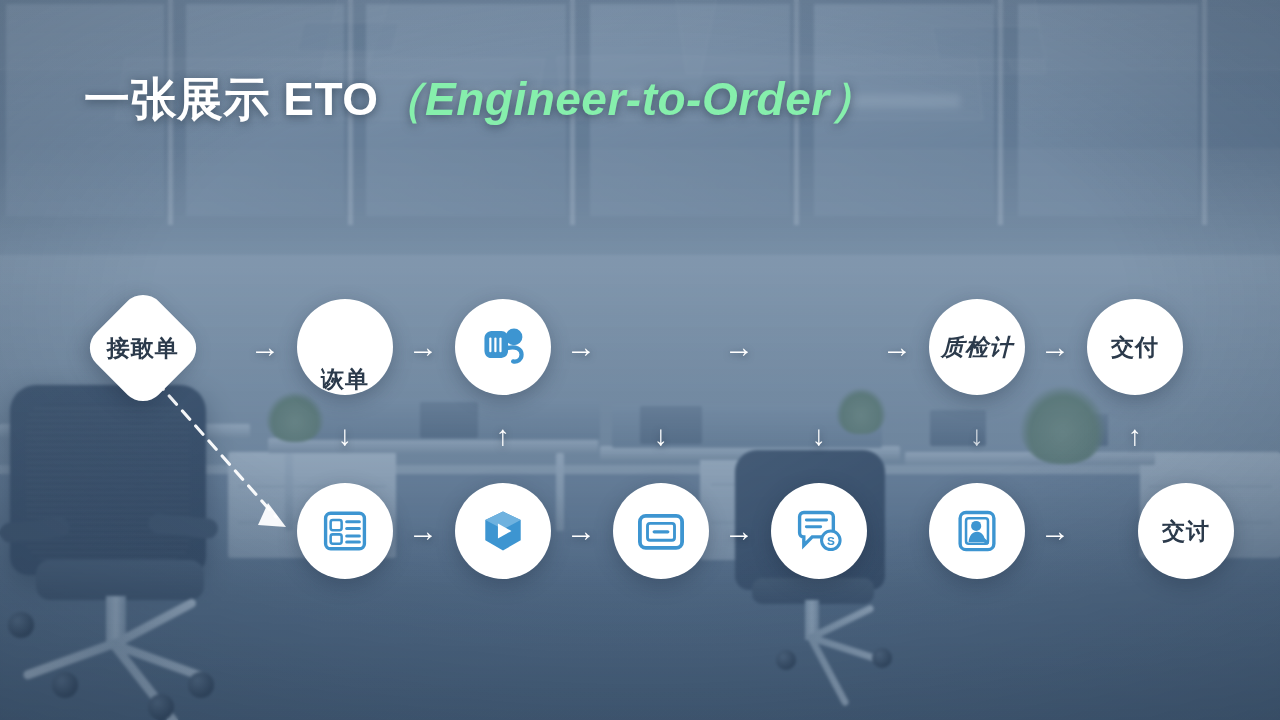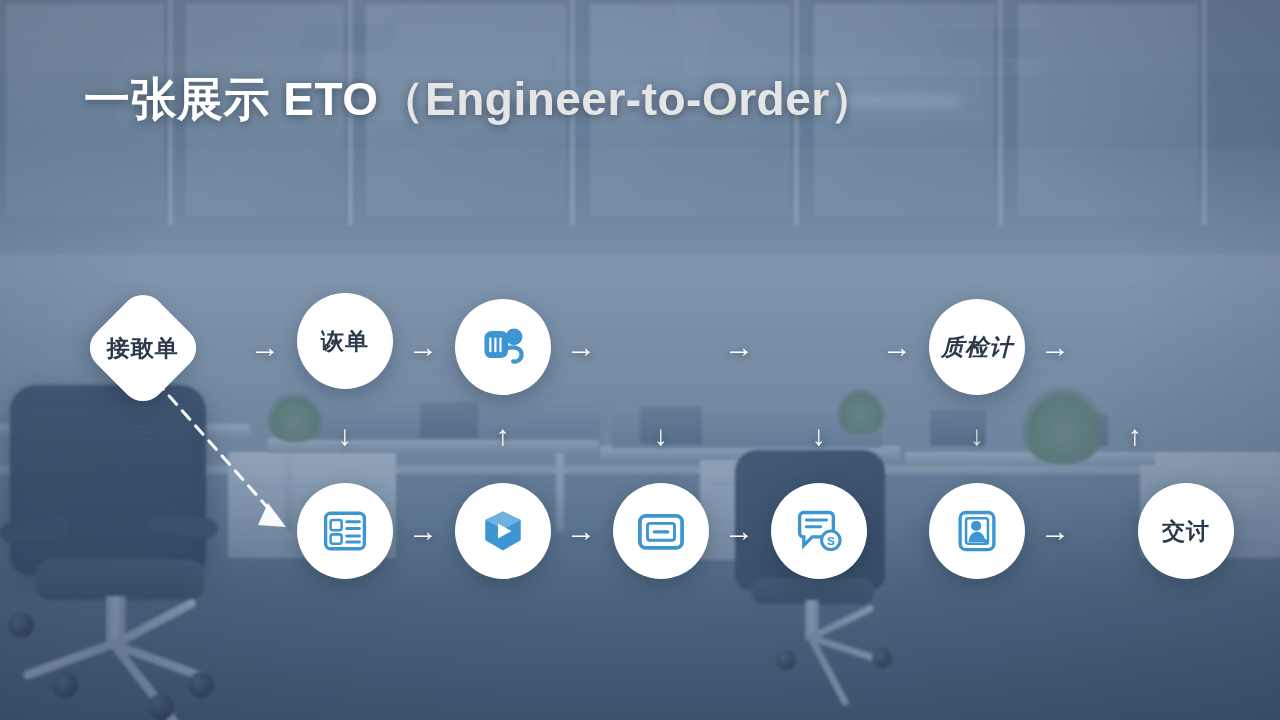--- a/index.html
+++ b/index.html
@@ -155,21 +155,21 @@
     background:radial-gradient(ellipse 82% 74% at 50% 42%,rgba(0,0,0,0) 46%,rgba(26,40,56,0.30) 100%);
   }
 
   
   #header { position:absolute; left:84px; top:72px; width:1120px; }
   #title {
     font-size:46px; font-weight:bold; color:#ffffff; line-height:1.18;
     letter-spacing:0.5px; white-space:nowrap;
     text-shadow:0 2px 10px rgba(20,34,50,0.55);
   }
-  #title .paren { color:#e5e5e5; }
+  #title .paren { color:#86efac;font-style:italic; }
   #subtitle {
     margin-top:14px; font-size:21px; color:#eef4f9; white-space:nowrap;
     letter-spacing:0.4px;
     text-shadow:0 1px 7px rgba(20,34,50,0.55);
   }
 
   
   #flow { position:absolute; inset:0; }
 
   .node {
@@ -312,21 +312,21 @@
     <line x1="6" y1="6" x2="126" y2="142" stroke="#ffffff" stroke-width="3.2" stroke-dasharray="11 9" stroke-linecap="round" opacity="0.95"></line>
     <path d="M118 128 L136 152 L108 150 Z" fill="#ffffff" opacity="0.95"></path>
   </svg>
 
   <div class="node diamond" style="left:99px; top:304px; width:88px; height:88px;">
     <span class="node-label">接敢单</span>
   </div>
 
   <div class="arrow" style="left:248px; top:332px; width:34px; height:30px;">→</div>
 
-  <div class="node circle" style="left:297px; top:293px; width:96px; height:96px;">
+  <div class="node circle" style="left:297px; top:299px; width:96px; height:96px;align-items:flex-end;">
     <span class="node-label">诙单</span>
   </div>
 
   <div class="arrow" style="left:406px; top:332px; width:34px; height:30px;">→</div>
 
   <div class="node circle" style="left:455px; top:299px; width:96px; height:96px;">
     <span class="node-icon">
       <svg viewBox="0 0 64 64" fill="none">
         <path d="M10 22 C10 16 14 13 20 13 L30 13 C35 13 38 17 38 22 L38 36 C38 42 34 45 28 45 L18 45 C13 45 10 41 10 36 Z" fill="#3D95D1"></path>
         <g stroke="#ffffff" stroke-width="2.6" stroke-linecap="round">
@@ -347,20 +347,23 @@
 
 
   <div class="arrow" style="left:880px; top:332px; width:34px; height:30px;">→</div>
 
   <div class="node circle" style="left:929px; top:299px; width:96px; height:96px;font-style:italic;">
     <span class="node-label">质检计</span>
   </div>
 
   <div class="arrow" style="left:1038px; top:332px; width:34px; height:30px;">→</div>
 
+  <div class="node circle" style="left:1087px; top:299px; width:96px; height:96px;">
+    <span class="node-label">交付</span>
+  </div>
 
   <div class="arrow v" style="left:328px; top:418px; width:34px; height:36px;">↓</div>
   <div class="arrow v" style="left:486px; top:418px; width:34px; height:36px;">↑</div>
   <div class="arrow v" style="left:644px; top:418px; width:34px; height:36px;">↓</div>
   <div class="arrow v" style="left:802px; top:418px; width:34px; height:36px;">↓</div>
   <div class="arrow v faint" style="left:960px; top:418px; width:34px; height:36px;">↓</div>
   <div class="arrow v" style="left:1118px; top:418px; width:34px; height:36px;">↑</div>
 
   <div class="node circle" style="left:297px; top:483px; width:96px; height:96px;">
     <span class="node-icon">

